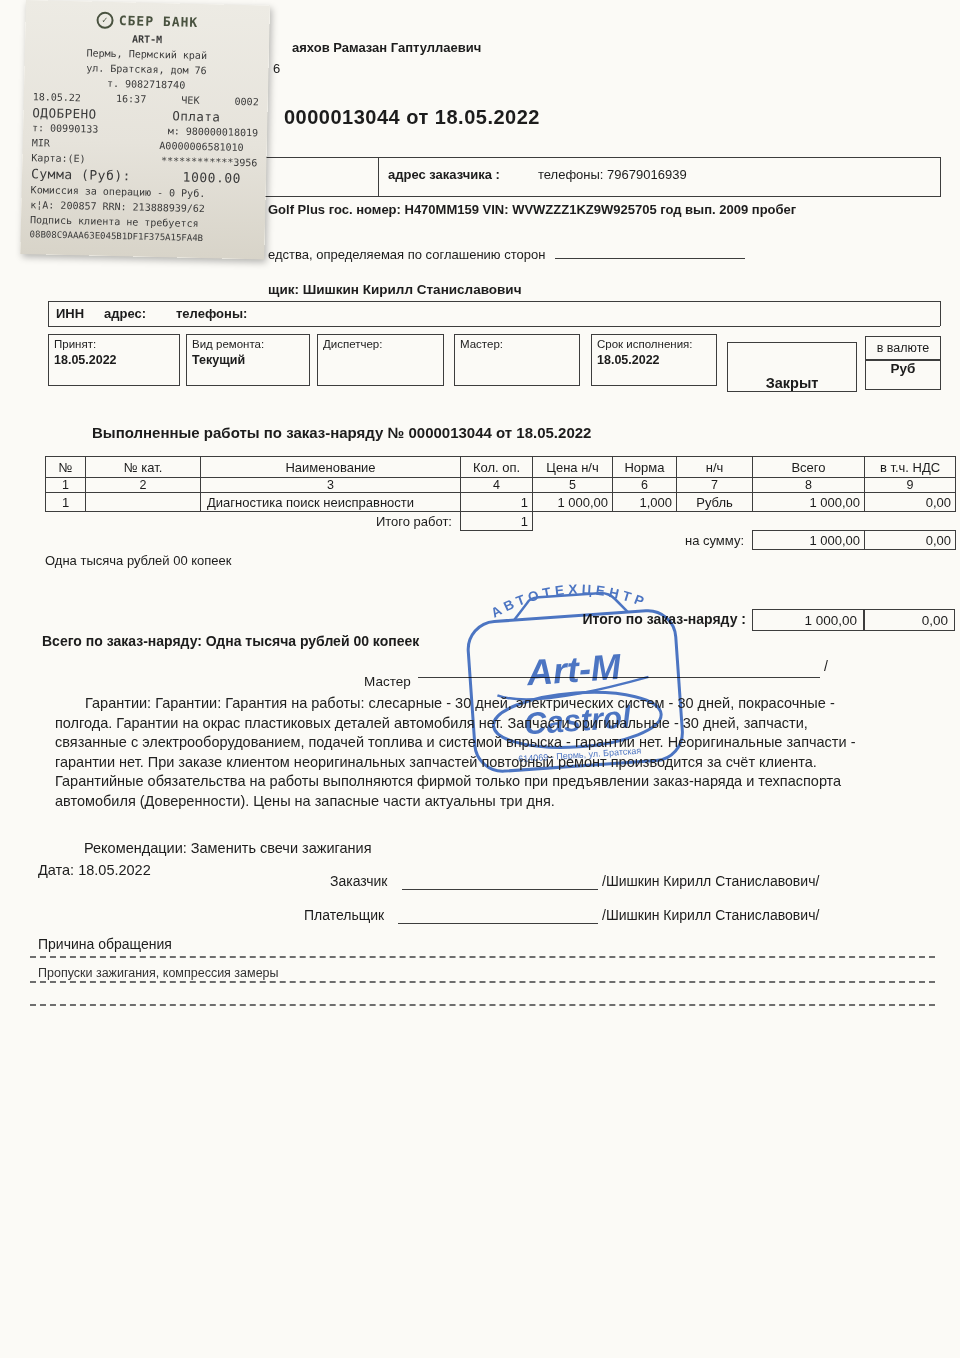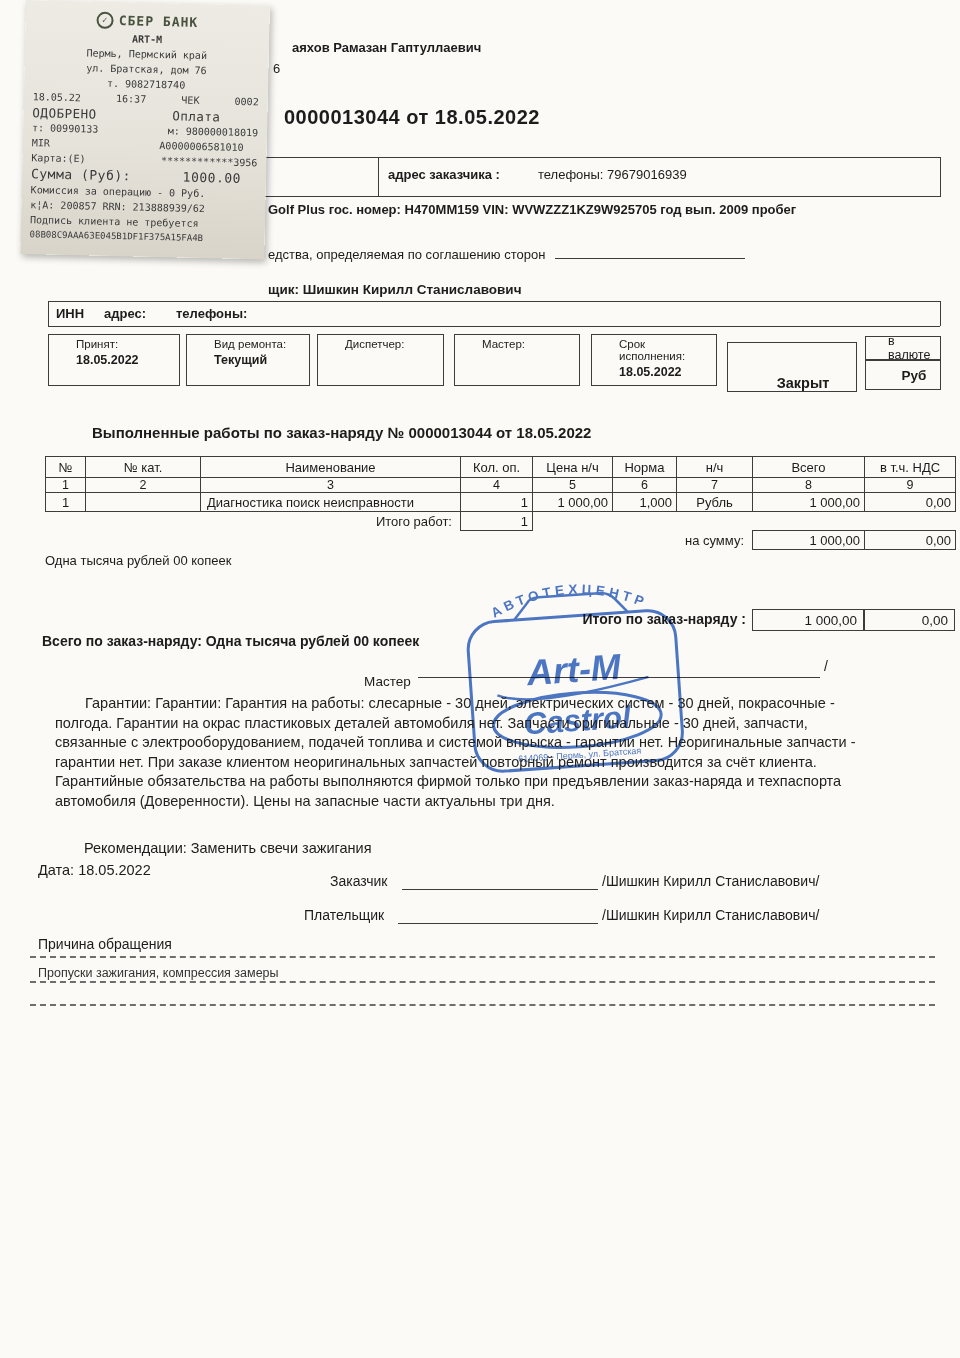--- a/index.html
+++ b/index.html
@@ -4,21 +4,21 @@
 <style>
   html,body { margin:0; padding:0; }
   body { background:#e9e7e2; font-family:"Liberation Sans", sans-serif; }
   .page {
     position:relative; width:960px; height:1358px; margin:0 auto;
     background:#fbfaf6; color:#1c1c1c; overflow:hidden;
   }
   .abs { position:absolute; white-space:nowrap; }
   .hline { position:absolute; height:1px; background:#3d3d3d; }
   .vline { position:absolute; width:1px; background:#3d3d3d; }
-  .box { position:absolute; border:1px solid #3d3d3d; box-sizing:border-box;padding-left:22px; }
+  .box { position:absolute; border:1px solid #3d3d3d; box-sizing:border-box; }
   .box .lbl { font-size:11.5px; padding:3px 5px 1px; color:#222; }
   .box .val { font-size:12.5px; font-weight:bold; padding:2px 5px; }
   .dashed { position:absolute; height:0; border-top:2px dashed #6e6e6e; }
 
   
   .receipt {
     position:absolute; left:26px; top:0; width:244px; box-sizing:border-box;
     padding:10px 9px 12px; transform:rotate(1.3deg); transform-origin:top left;
     background:linear-gradient(180deg,#edebe4 0%,#e6e3db 55%,#d8d4c9 100%);
     box-shadow:2px 3px 7px rgba(0,0,0,.28);
@@ -104,21 +104,21 @@
   <div class="box" style="left:591px;top:334px;width:126px;height:52px;">
     <div class="lbl">Срок исполнения:</div>
     <div class="val">18.05.2022</div>
   </div>
   <div class="box" style="left:727px;top:342px;width:130px;height:50px;display:flex;align-items:flex-end;justify-content:center;font-size:14.5px;font-weight:bold;">
     <span>Закрыт</span>
   </div>
   <div class="box" style="left:865px;top:336px;width:76px;height:24px;display:flex;align-items:center;justify-content:center;font-size:12.5px;">
     <span>в валюте</span>
   </div>
-  <div class="box" style="left:865px;top:360px;width:76px;height:30px;display:flex;align-items:center;justify-content:center;font-size:13.5px;font-weight:bold;">
+  <div class="box" style="left:865px;top:360px;width:76px;height:30px;display:flex;justify-content:center;font-size:13.5px;font-weight:bold;">
     <span>Руб</span>
   </div>
 
   <div class="abs" style="left:92px;top:424px;font-size:15px;font-weight:bold;">Выполненные работы по заказ-наряду №  0000013044 от 18.05.2022</div>
 
   <table class="works">
     <colgroup>
       <col style="width:40px">
         <col style="width:115px">
         <col style="width:260px">

